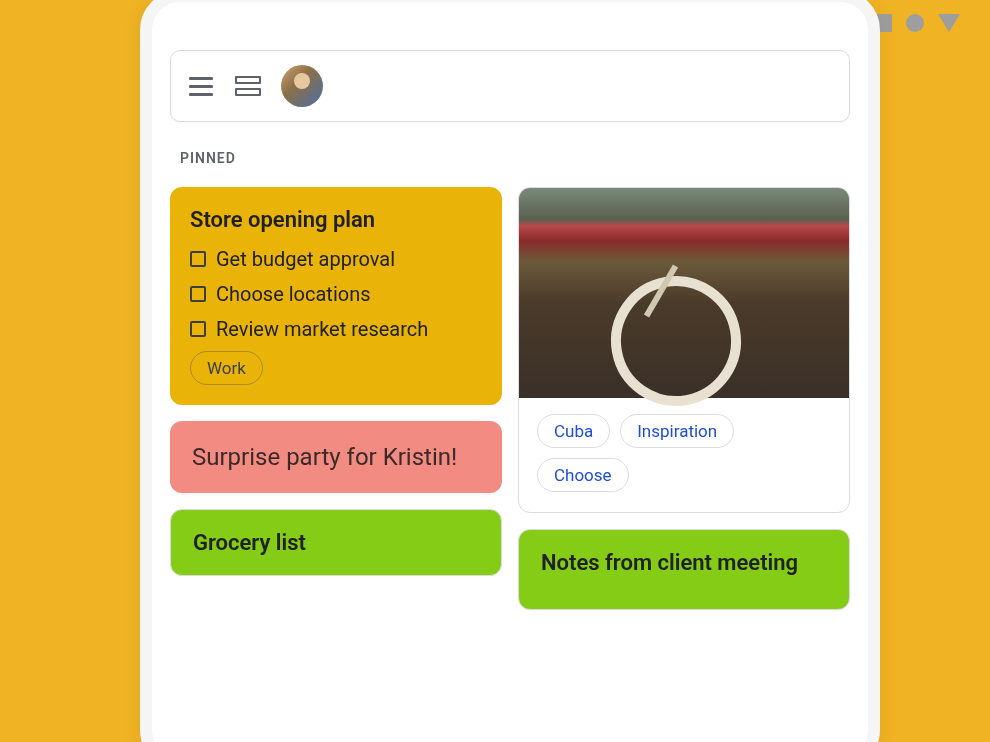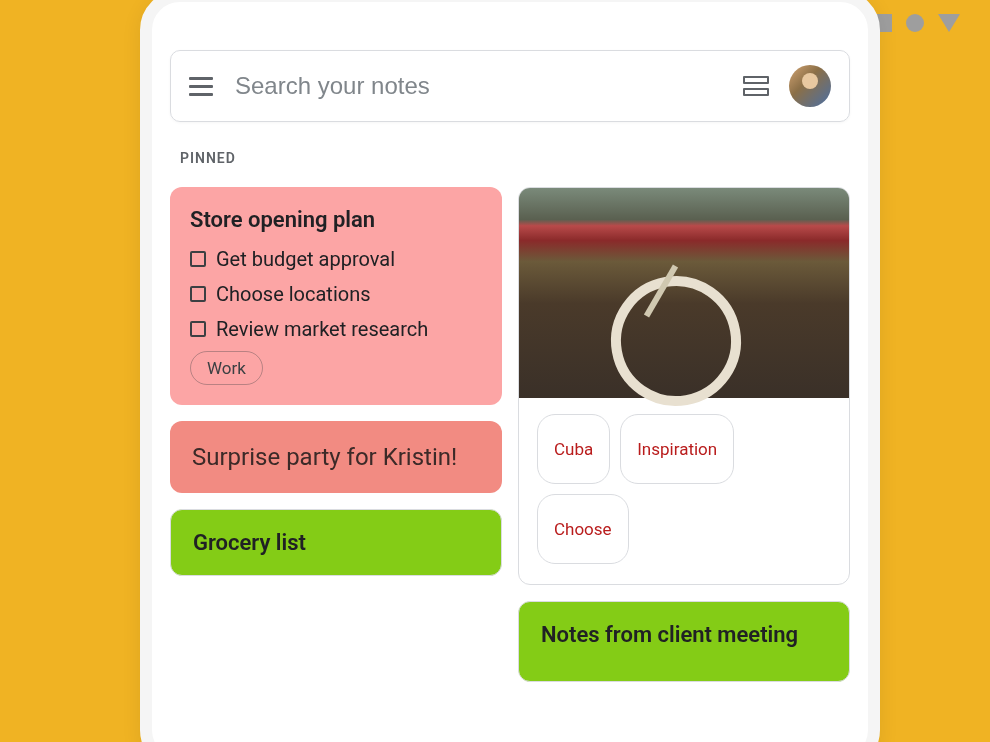--- a/index.html
+++ b/index.html
@@ -138,21 +138,21 @@
       display: flex;
       flex-direction: column;
       gap: 16px;
     }
     .note-card {
       border-radius: 12px;
       padding: 20px 22px;
       cursor: pointer;
     }
     .note-blue {
-      background: #fca5a5;
+      background: #eab308;
       padding-left: 20px;
     }
     .note-red {
       background: #f28b82;
     }
     .note-white {
       background: #84cc16;
       border: 1px solid #dadce0;
     }
     .note-title {
@@ -205,23 +205,23 @@
       border: 1.5px solid rgba(60,64,67,0.35);
       border-radius: 18px;
       padding: 6px 16px;
       font-size: 17px;
       color: #3c4043;
       cursor: pointer;
     }
     .tag-white {
       border: 1.5px solid #dadce0;
       border-radius: 18px;
-      padding: 24px 16px;
+      padding: 6px 16px;
       font-size: 17px;
-      color: #b91c1c;
+      color: #1d4ed8;
       cursor: pointer;
     }
     .image-card {
       border: 1px solid #dadce0;
       border-radius: 12px;
       overflow: hidden;
       background: #fff;
     }
     .image-card .note-image {
       width: 100%;
@@ -264,21 +264,20 @@
 </div>
 
 <div class="device-frame">
 
   <div class="search-bar">
     <div class="menu-icon">
       <span></span>
         <span></span>
         <span></span>
     </div>
-    <input class="search-input" type="text" placeholder="Search your notes" style="">
     <div class="view-icon">
       <span></span>
         <span></span>
     </div>
     <div class="avatar"></div>
   </div>
 
   <div class="section-label">PINNED</div>
 
   <div class="notes-grid">

